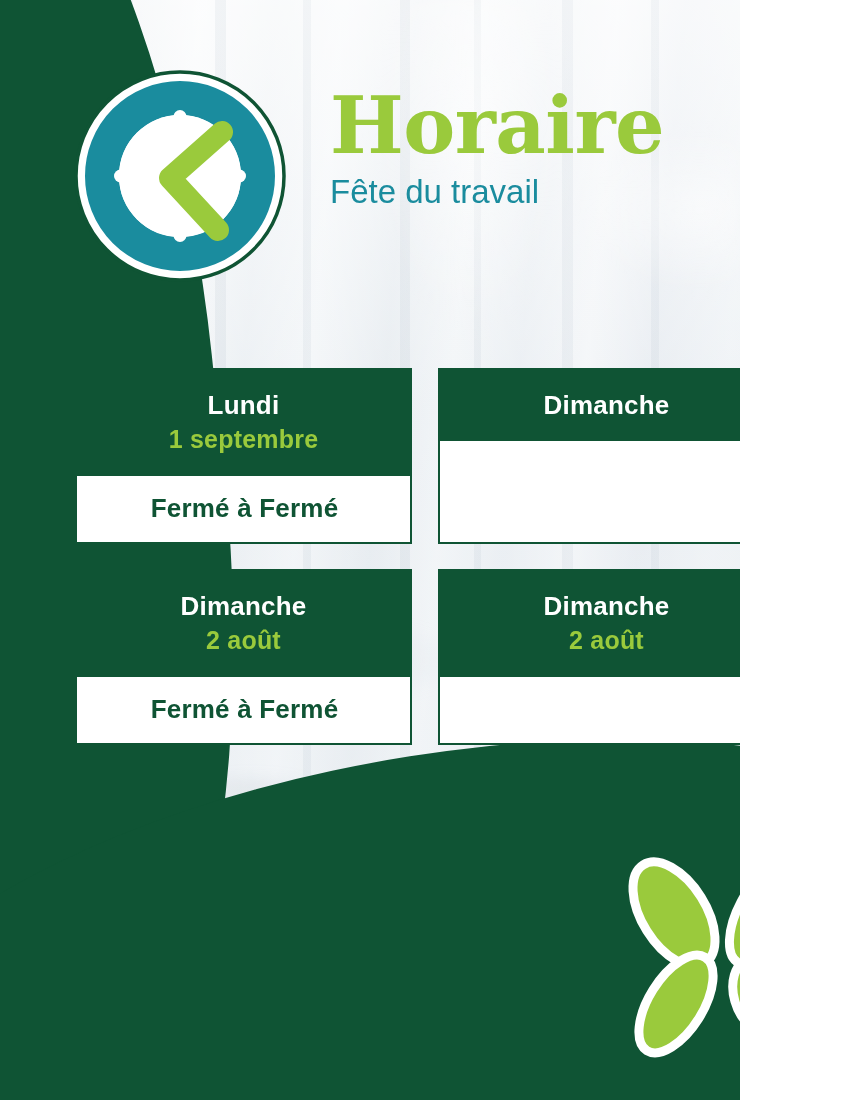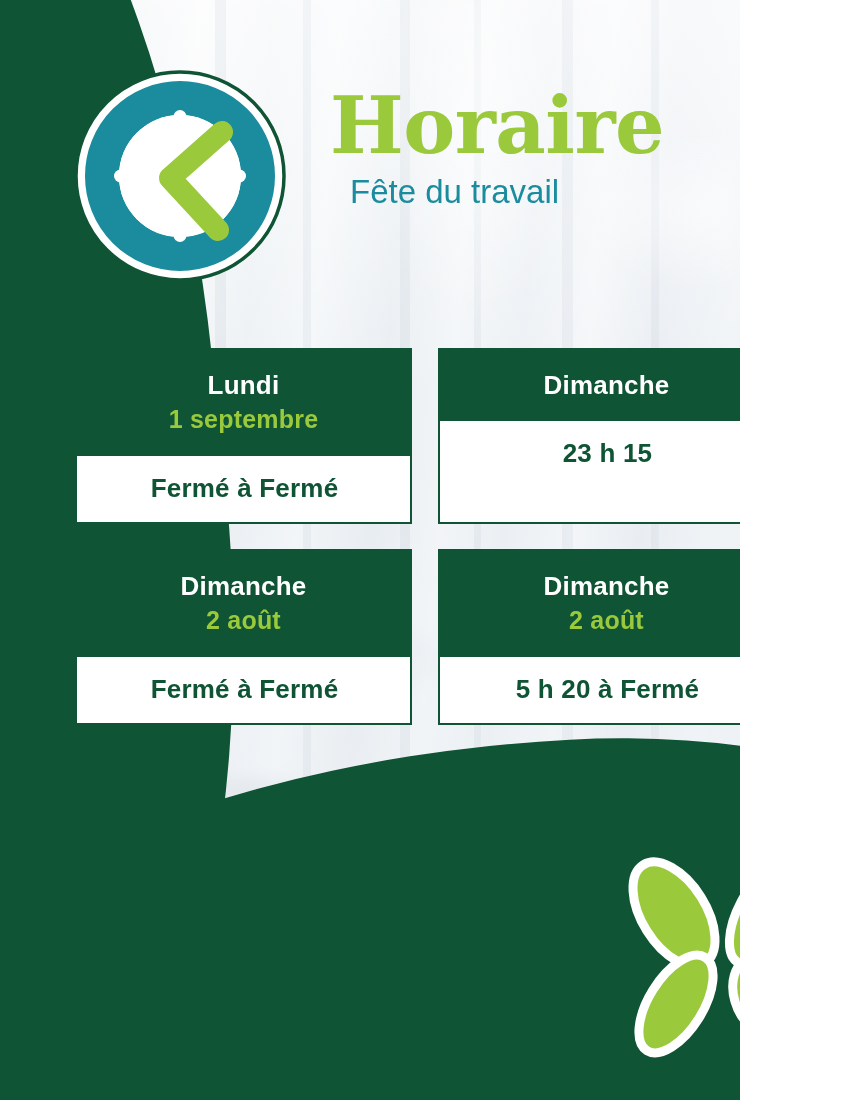--- a/index.html
+++ b/index.html
@@ -127,28 +127,28 @@
     color: #9ACA3C;
     letter-spacing: -0.5px;
     margin: 0;
   }
   .poster-subtitle {
     font-family: "Liberation Sans", sans-serif;
     font-weight: normal;
     font-size: 33px;
     line-height: 1.1;
     color: #1A8C9E;
-    margin: 10px 0 0 20px;
+    margin: 10px 0 0 0;
   }
 
   
   .cards {
     position: absolute;
     left: 75px;
-    top: 348px;
+    top: 368px;
     width: 700px;
     display: grid;
     grid-template-columns: 337px 337px;
     grid-column-gap: 26px;
     grid-row-gap: 25px;
   }
   .card {
     position: relative;
     box-sizing: border-box;
     border: 2px solid #0f5434;
@@ -241,42 +241,36 @@
       </div>
       <div class="card-body">
         <div class="card-hours">Fermé à Fermé</div>
       </div>
     </div>
 
     <div class="card">
       <div class="card-head">
         <div class="card-day">Dimanche</div>
       </div>
-      <div class="card-body">
-        <div class="card-hours">23 h 15</div>
-      </div>
     </div>
 
     <div class="card">
       <div class="card-head">
         <div class="card-day">Dimanche</div>
         <div class="card-date">2 août</div>
       </div>
       <div class="card-body">
         <div class="card-hours">Fermé à Fermé</div>
       </div>
     </div>
 
     <div class="card">
       <div class="card-head">
         <div class="card-day">Dimanche</div>
         <div class="card-date">2 août</div>
-      </div>
-      <div class="card-body">
-        <div class="card-hours">5 h 20 à Fermé</div>
       </div>
     </div>
 
   </div>
 
   <div class="butterfly">
     <svg viewBox="0 0 215 215" width="215" height="215">
       <g stroke="#FFFFFF" stroke-width="9" fill="#9ACA3C">
         <ellipse cx="62" cy="62" rx="32" ry="58" transform="rotate(-32 62 62)"></ellipse>
         <ellipse cx="152" cy="62" rx="26" ry="55" transform="rotate(28 152 62)"></ellipse>

